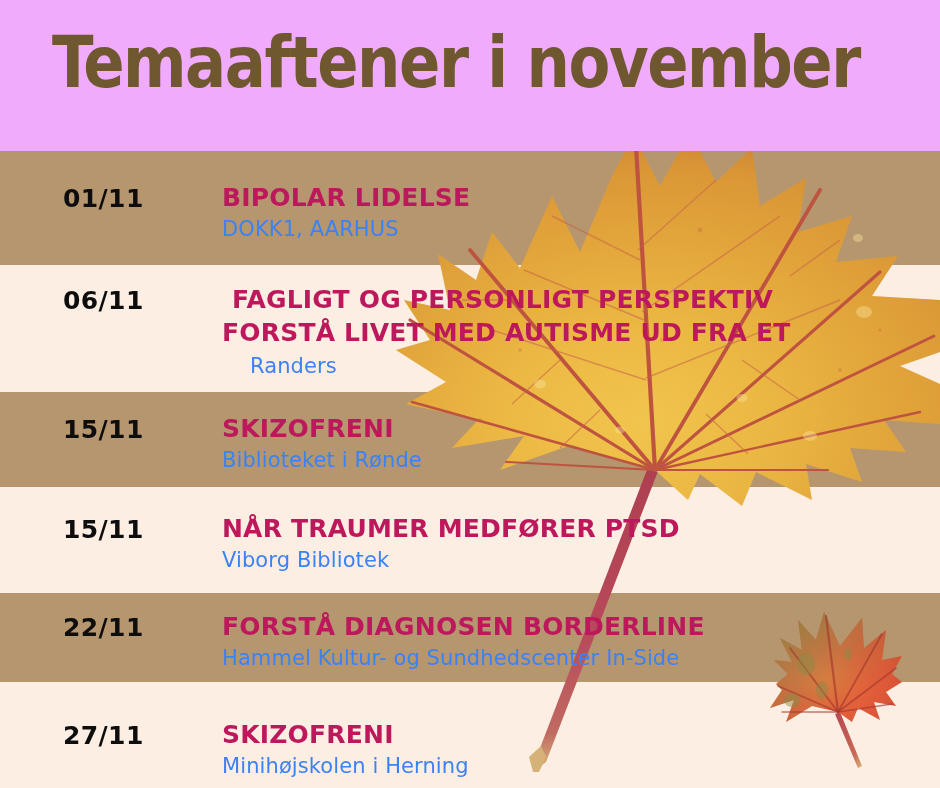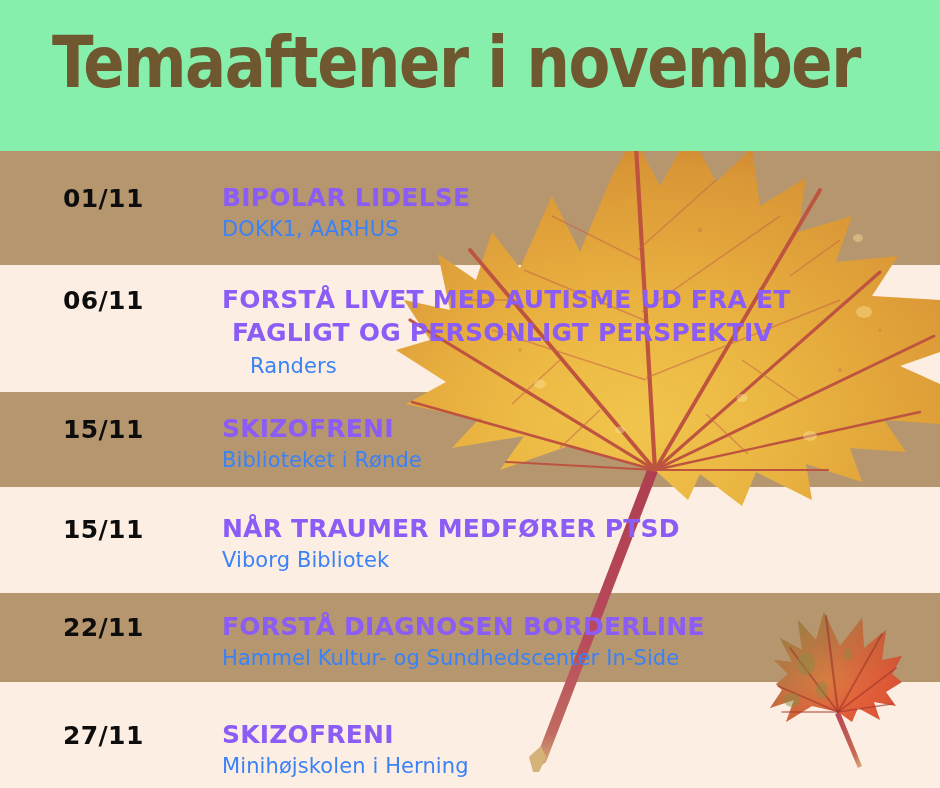--- a/index.html
+++ b/index.html
@@ -18,21 +18,21 @@
     height:788px;
     background:#ffffff;
     overflow:hidden;
   }
 
   
   .header {
     position:absolute;
     left:0; top:0;
     width:940px; height:151px;
-    background:#86efac;
+    background:#f0abfc;
     z-index:6;
   }
   .header-title {
     position:absolute;
     left:52px;
     top:26px;
     font-size:72px;
     font-weight:bold;
     letter-spacing:-1.5px;
     color:#6F5830;
@@ -61,21 +61,21 @@
     color:#0d0d0d;
     letter-spacing:0.4px;
     white-space:nowrap;
     font-family:"DejaVu Sans","Liberation Sans", sans-serif;
   }
   .title {
     position:absolute;
     left:222px;
     font-size:25px;
     font-weight:bold;
-    color:#8b5cf6;
+    color:#be185d;
     letter-spacing:0.2px;
     white-space:nowrap;
     line-height:33px;
     font-family:"DejaVu Sans","Liberation Sans", sans-serif;
   }
   .title-line { display:block; white-space:nowrap; }
   .title-line.indented { padding-left:10px; }
   .venue {
     position:absolute;
     left:222px;
@@ -258,22 +258,22 @@
       <div class="date" style="top:33px;">01/11</div>
       <div class="title" style="top:30px;">
         <span class="title-line">BIPOLAR LIDELSE</span>
       </div>
       <div class="venue" style="top:66px;">DOKK1, AARHUS</div>
     </div>
 
     <div class="row" style="top:265px;height:127px;">
       <div class="date" style="top:21px;">06/11</div>
       <div class="title" style="top:18px;">
+        <span class="title-line indented">FAGLIGT OG PERSONLIGT PERSPEKTIV</span>
         <span class="title-line">FORSTÅ LIVET MED AUTISME UD FRA ET</span>
-        <span class="title-line indented">FAGLIGT OG PERSONLIGT PERSPEKTIV</span>
       </div>
       <div class="venue" style="top:89px;margin-left:28px;">Randers</div>
     </div>
 
     <div class="row" style="top:392px;height:95px;">
       <div class="date" style="top:23px;">15/11</div>
       <div class="title" style="top:20px;">
         <span class="title-line">SKIZOFRENI</span>
       </div>
       <div class="venue" style="top:56px;">Biblioteket i Rønde</div>

